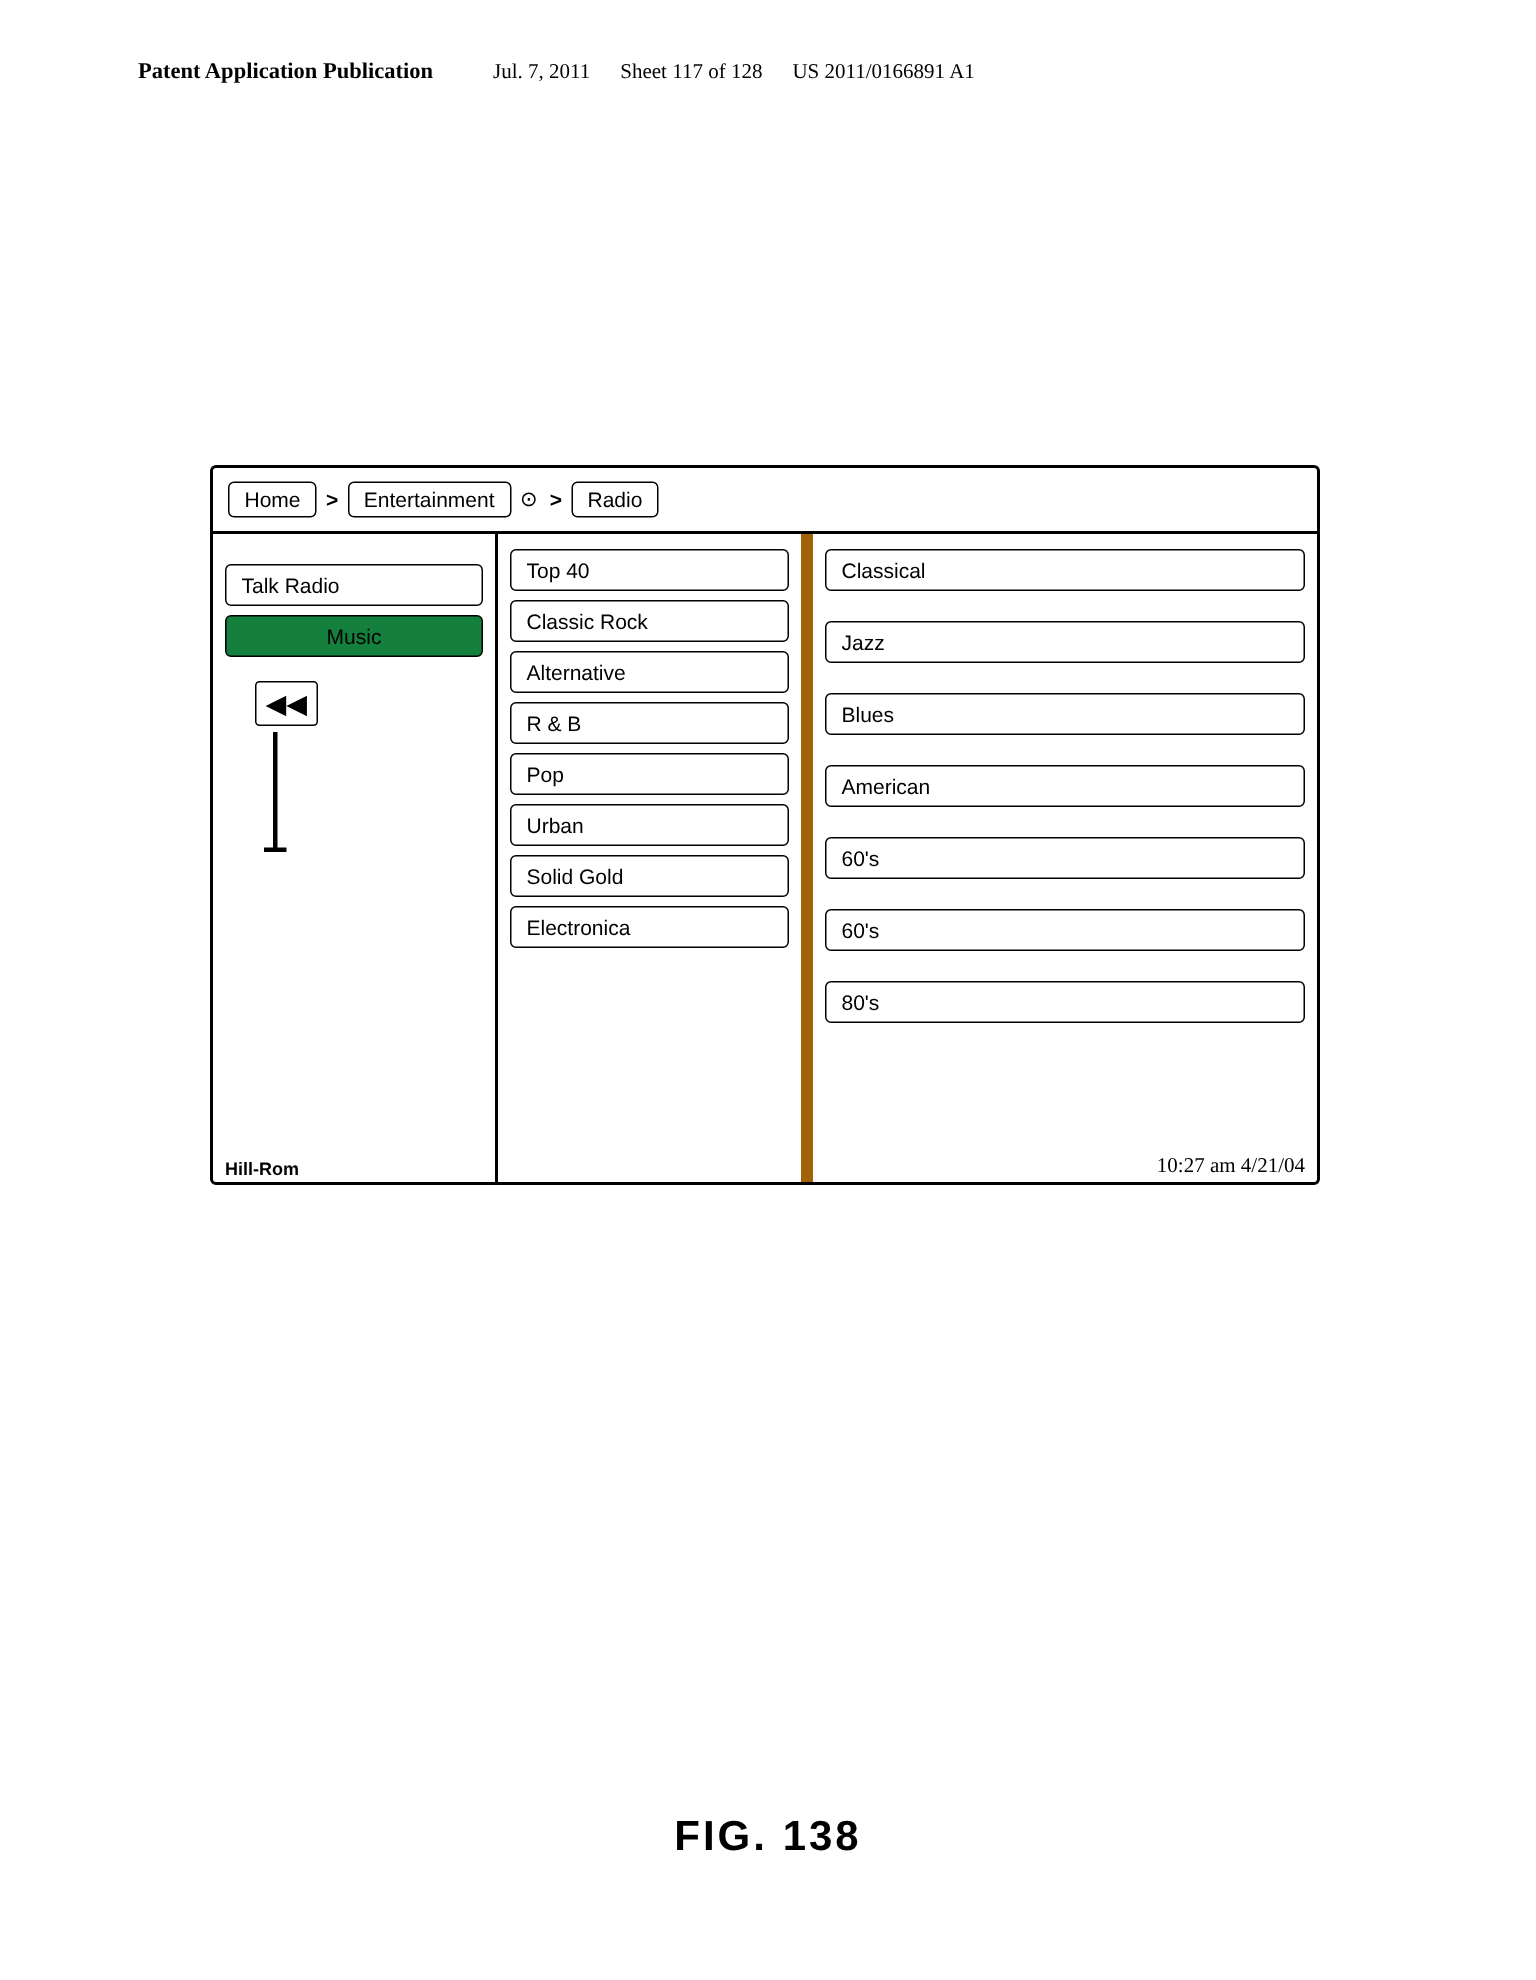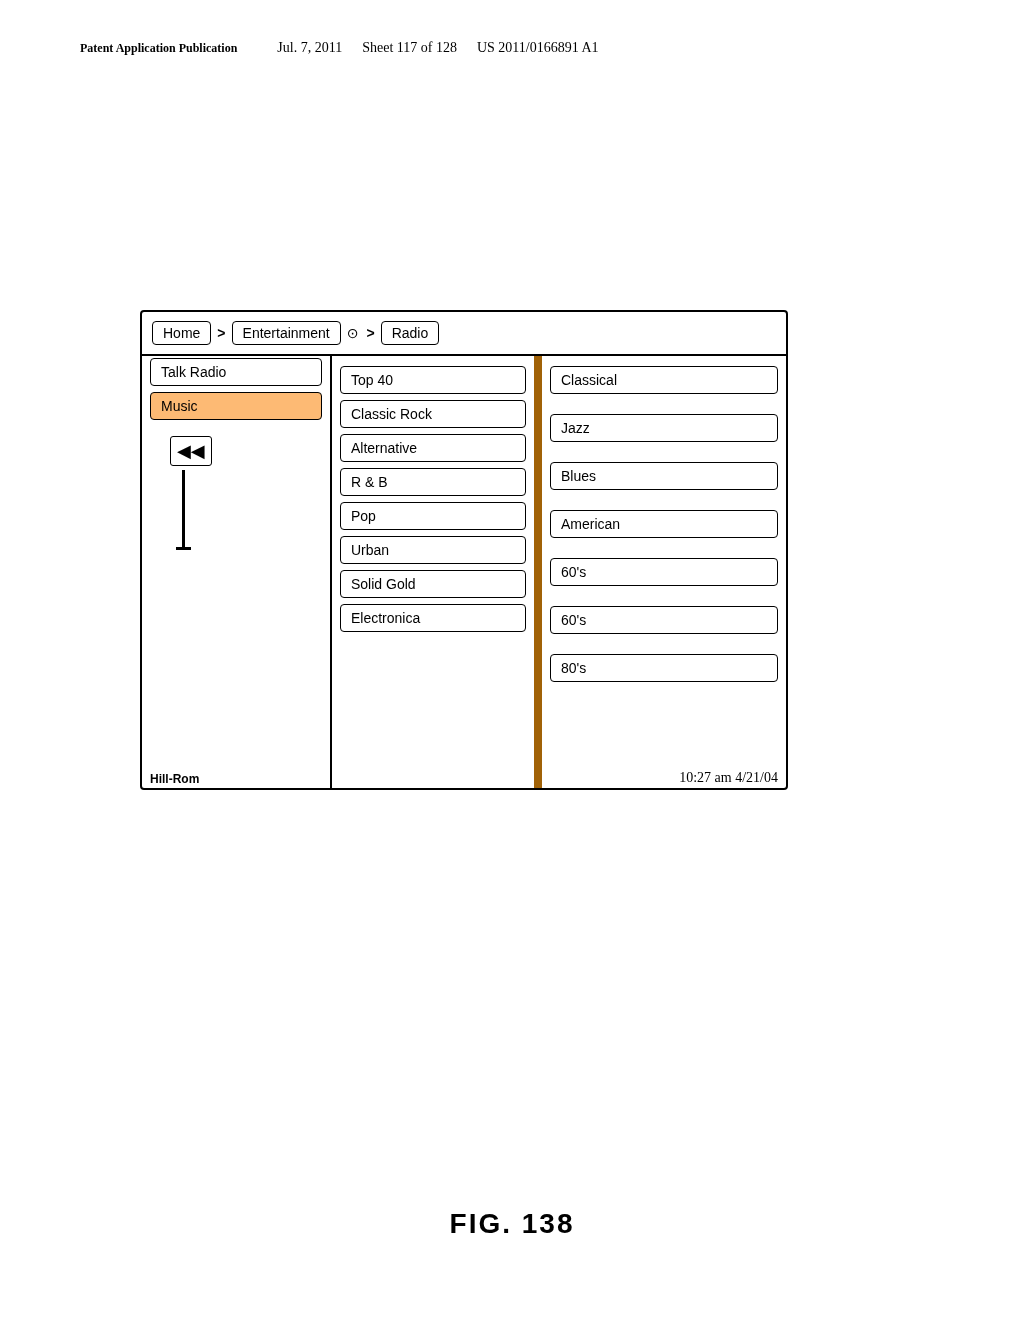--- a/index.html
+++ b/index.html
@@ -19,21 +19,22 @@
       left: 80px;
       right: 80px;
       display: flex;
       align-items: baseline;
       gap: 40px;
       font-size: 15px;
     }
 
     .header-left {
       font-weight: bold;
-      font-size: 12px;
+      font-size: 15px;
+      margin-left: 12px;
     }
 
     .header-right {
       display: flex;
       gap: 20px;
       font-size: 14px;
     }
 
     
     .diagram-container {
@@ -41,21 +42,21 @@
       top: 200px;
       left: 80px;
       right: 80px;
     }
 
     
     .ui-mockup {
       position: absolute;
       top: 110px;
       left: 60px;
-      width: 648px;
+      width: 740px;
       height: 480px;
       border: 2px solid #000;
       border-radius: 4px;
       background: #fff;
     }
 
     
     .nav-bar {
       display: flex;
       align-items: center;
@@ -88,21 +89,21 @@
     
     .content-area {
       display: flex;
       height: calc(100% - 44px);
     }
 
     
     .col-left {
       width: 190px;
       border-right: 2px solid #000;
-      padding: 2px 8px;
+      padding: 20px 8px;
       display: flex;
       flex-direction: column;
       gap: 6px;
     }
 
     
     .col-middle {
       width: 210px;
       border-right: 8px solid #a16207;
       padding: 10px 8px;
@@ -125,21 +126,22 @@
       border: 1.5px solid #000;
       border-radius: 4px;
       padding: 5px 10px;
       font-size: 14px;
       font-family: Arial, sans-serif;
       background: #fff;
       cursor: pointer;
     }
 
     .menu-item-selected {
-      background: #fdba74;
+      background: #15803d;
+      text-align: center;
     }
 
     
     .volume-area {
       display: flex;
       flex-direction: column;
       align-items: flex-start;
       margin-top: 10px;
       padding-left: 20px;
     }

